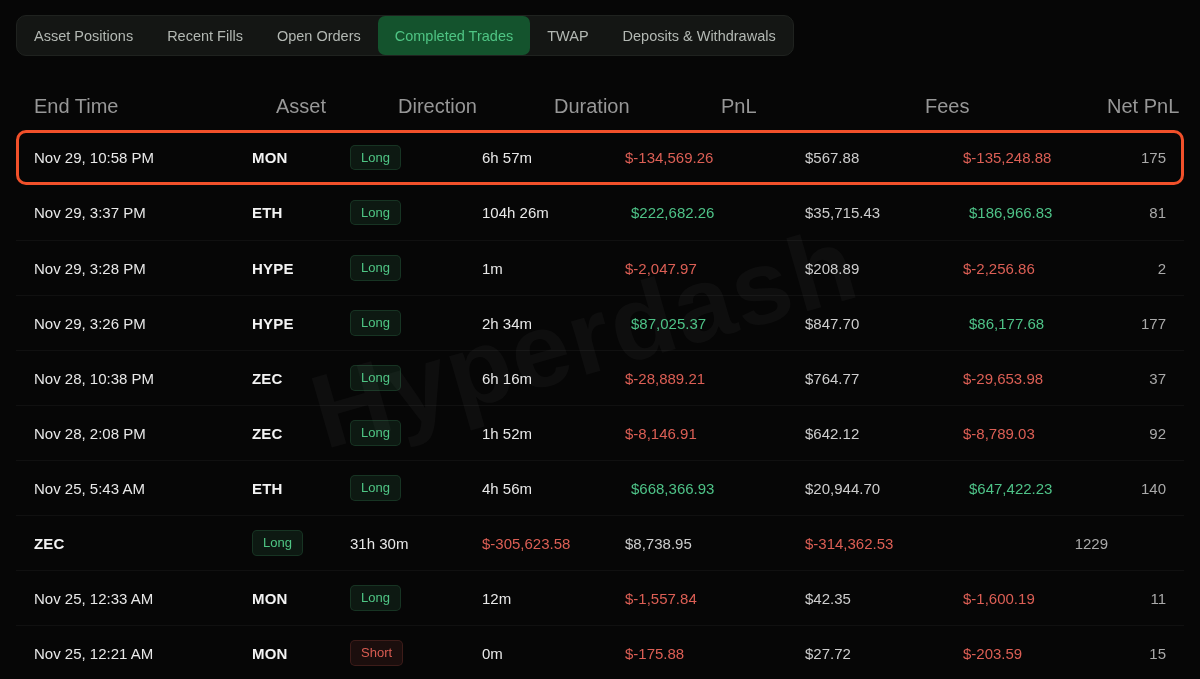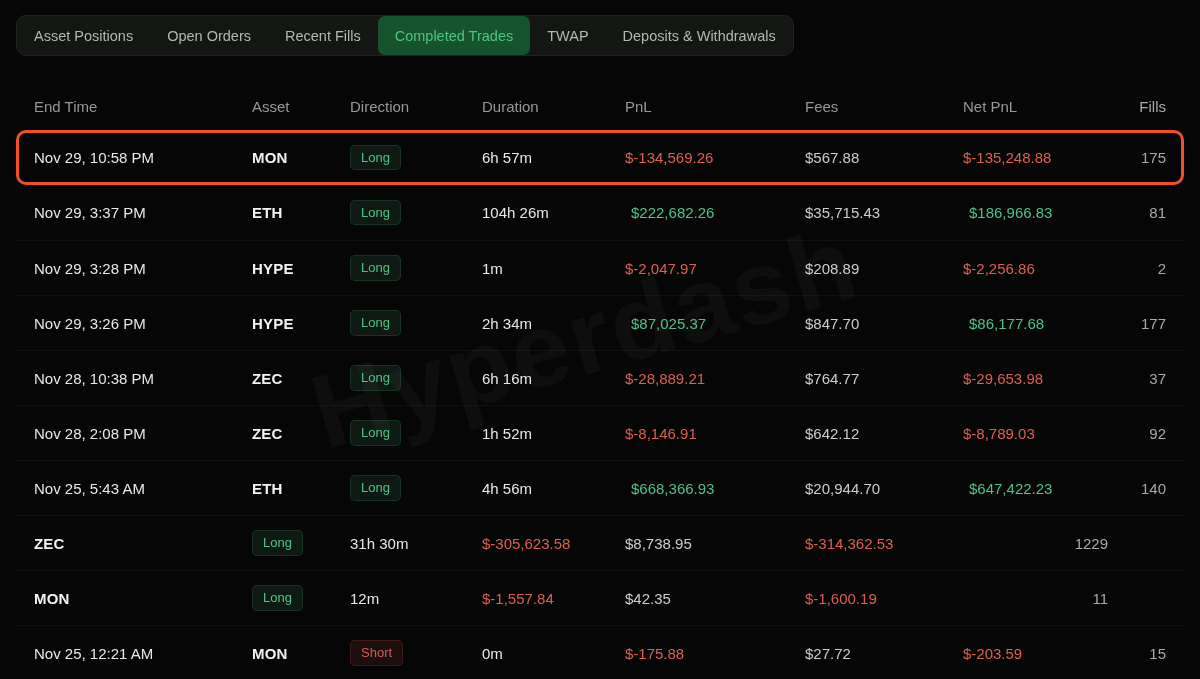--- a/index.html
+++ b/index.html
@@ -45,22 +45,23 @@
   }
   .trow {
     display: grid;
     grid-template-columns: 218px 98px 132px 143px 180px 158px 145px 1fr;
     align-items: center;
     padding: 0 18px;
     height: 55px;
   }
   .thead {
     height: 48px;
-    font-size: 15px;
+    font-size: 20px;
     color: #979797;
+    gap: 24px;
   }
   .thead .cell-fills { text-align: right; }
   .tbody .trow {
     font-size: 15px;
     color: #e8e8e8;
     border-top: 1px solid rgba(255,255,255,0.045);
   }
   .tbody .trow:first-child { border-top: none; }
   .tbody .trow.highlighted {
     border: 3px solid #f1502a;
@@ -109,22 +110,22 @@
     user-select: none;
   }
 </style>
 </head>
 <body>
 
 
 
 <nav class="tabbar" id="tabbar">
     <button class="tab">Asset Positions</button>
+    <button class="tab">Recent Fills</button>
     <button class="tab">Open Orders</button>
-    <button class="tab">Recent Fills</button>
     <button class="tab active">Completed Trades</button>
     <button class="tab">TWAP</button>
     <button class="tab">Deposits &amp; Withdrawals</button>
   </nav>
 
 <div class="table">
   <div class="trow thead" id="thead">
       <div>End Time</div>
       <div>Asset</div>
       <div>Direction</div>
@@ -208,20 +209,21 @@
       <div class="trow">
         <div class="cell-asset">ZEC</div>
         <div><span class="badge badge-long">Long</span></div>
         <div class="cell-duration">31h 30m</div>
         <div class="val-neg">$-305,623.58</div>
         <div class="cell-fees">$8,738.95</div>
         <div class="val-neg">$-314,362.53</div>
         <div class="cell-fills">1229</div>
       </div>
       <div class="trow">
+        <div class="cell-endtime">Nov 25, 12:33 AM</div>
         <div class="cell-asset">MON</div>
         <div><span class="badge badge-long">Long</span></div>
         <div class="cell-duration">12m</div>
         <div class="val-neg">$-1,557.84</div>
         <div class="cell-fees">$42.35</div>
         <div class="val-neg">$-1,600.19</div>
         <div class="cell-fills">11</div>
       </div>
       <div class="trow">
         <div class="cell-endtime">Nov 25, 12:21 AM</div>

